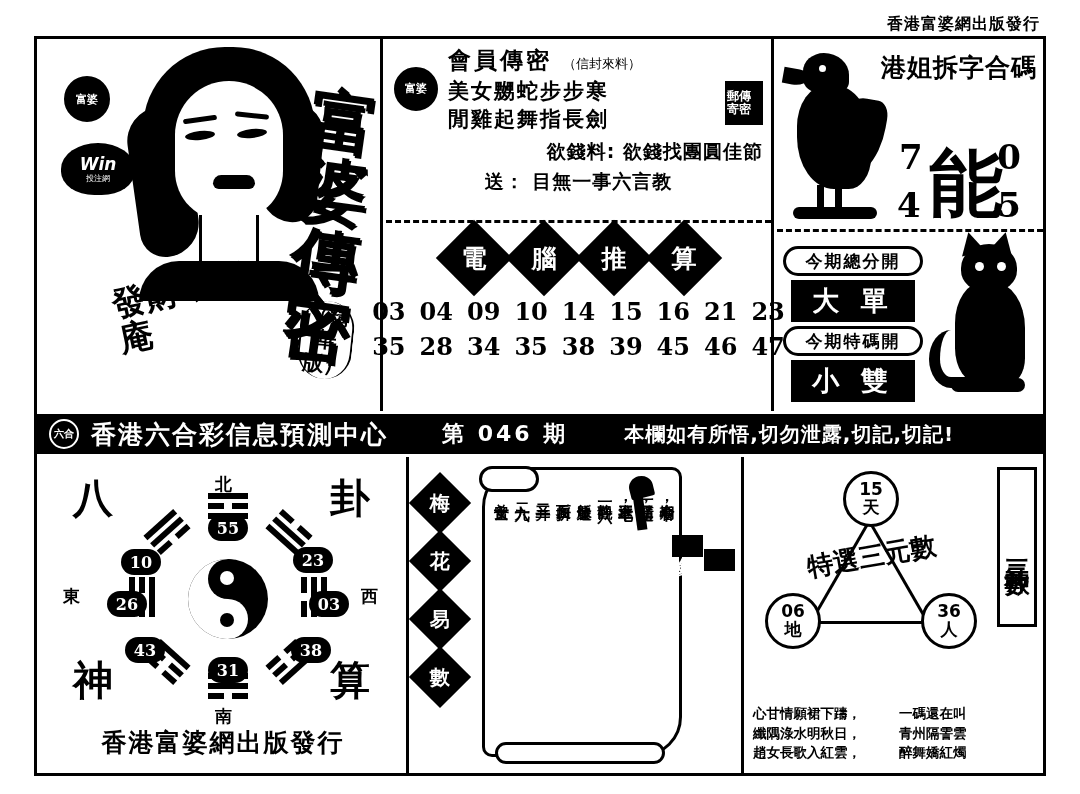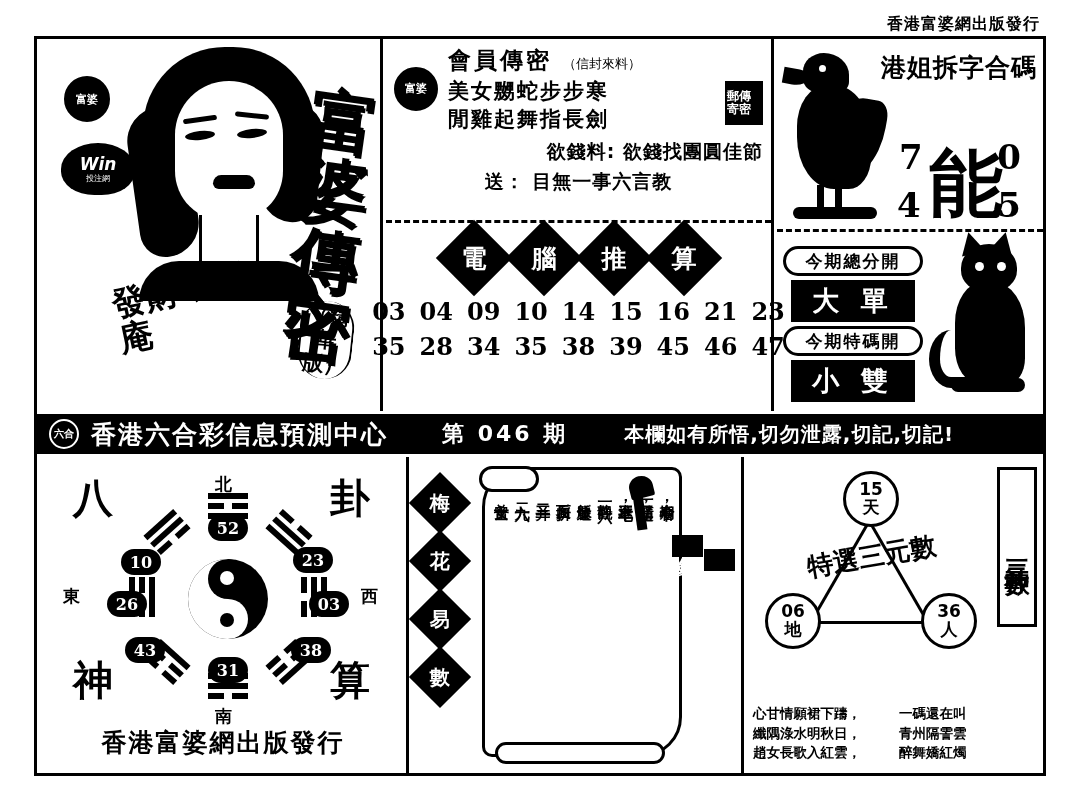--- a/index.html
+++ b/index.html
@@ -826,21 +826,21 @@
         </div>
 
         <div class="yinyang">
           <div class="half"></div>
           <div class="d1"></div>
           <div class="d2"></div>
           <div class="dot1"></div>
           <div class="dot2"></div>
         </div>
 
-        <div class="bnum" style="left:73px; top:18px;">52</div>
+        <div class="bnum" style="left:73px; top:18px;">55</div>
         <div class="bnum" style="left:-14px; top:52px;">10</div>
         <div class="bnum" style="left:158px; top:50px;">23</div>
         <div class="bnum" style="left:-28px; top:94px;">26</div>
         <div class="bnum" style="left:174px; top:94px;">03</div>
         <div class="bnum" style="left:-10px; top:140px;">43</div>
         <div class="bnum" style="left:73px; top:160px;">31</div>
         <div class="bnum" style="left:156px; top:140px;">38</div>
       </div>
 
       <div class="bl-footer">香港富婆網出版發行</div>

